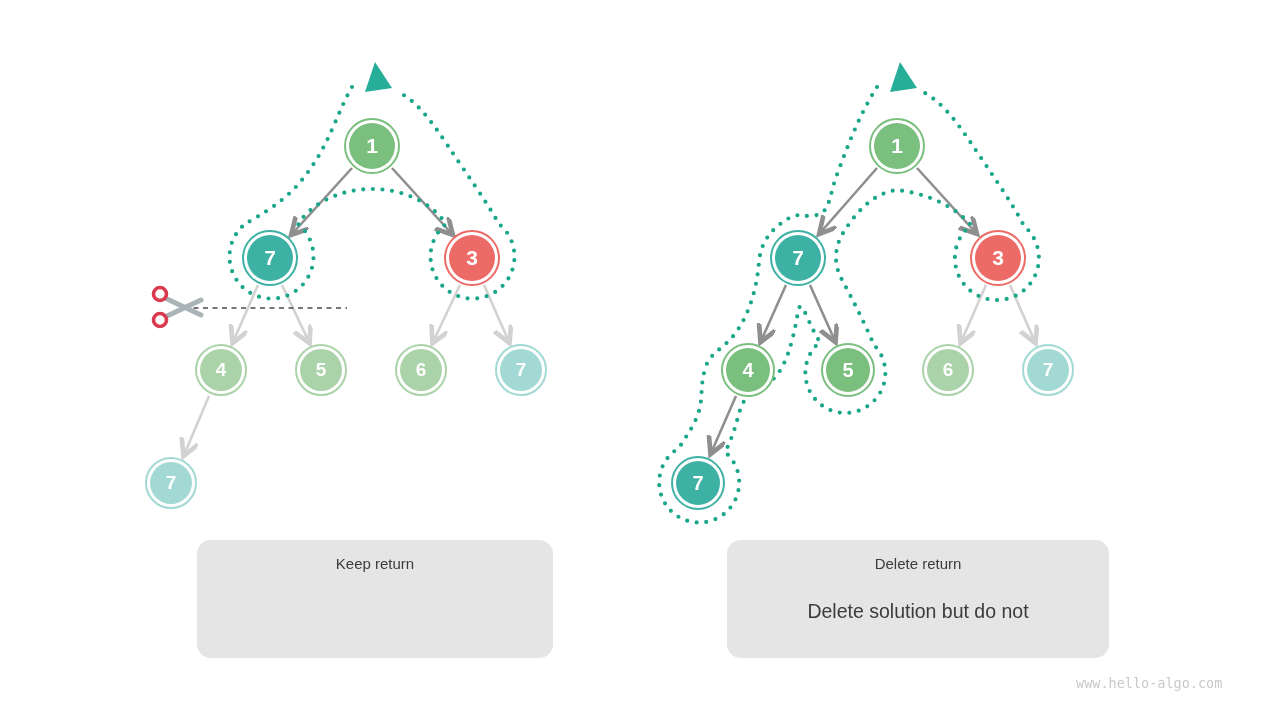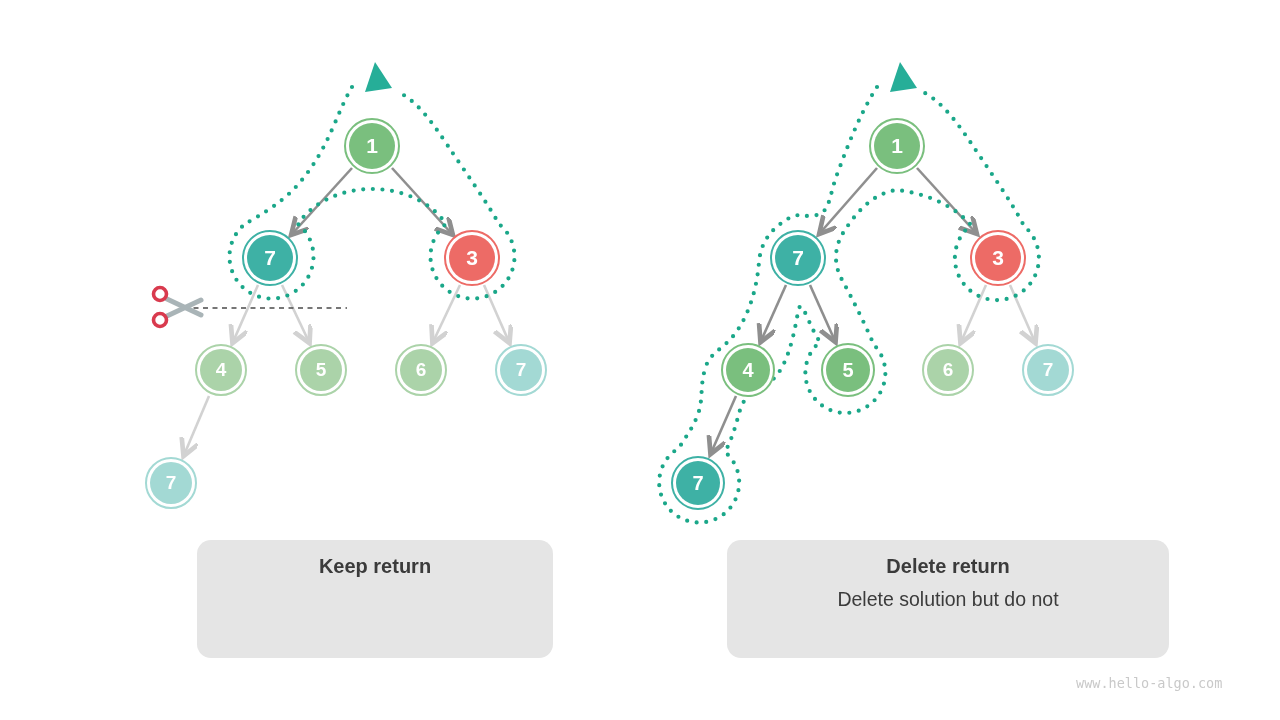--- a/index.html
+++ b/index.html
@@ -39,24 +39,24 @@
   .Ln7b{left:495px;top:344px;} .Ln7c{left:145px;top:457px;}
   .Rn1{left:869px;top:118px;} .Rn7{left:770px;top:230px;} .Rn3{left:970px;top:230px;}
   .Rn4{left:721px;top:343px;} .Rn5{left:821px;top:343px;} .Rn6{left:922px;top:344px;}
   .Rn7b{left:1022px;top:344px;} .Rn7c{left:671px;top:456px;}
 
   .annotation{position:absolute;left:26px;top:218px;color:var(--annotation-red);
               font-size:23px;line-height:29.5px;}
   .caption{position:absolute;top:540px;height:118px;background:var(--caption-bg);
            border-radius:14px;color:var(--caption-text);text-align:center;
            box-sizing:border-box;padding-top:15px;}
-  .caption .title{font-size:20px;font-weight:700;display:block;margin-bottom:7px;}
+  .caption .title{font-size:15px;font-weight:400;display:block;margin-bottom:25px;}
   .caption .line{font-size:19.5px;line-height:29px;display:block;}
   .caption-left{left:197px;width:356px;}
-  .caption-right{left:727px;width:442px;}
+  .caption-right{left:727px;width:382px;}
   .watermark{position:absolute;left:1076px;top:675px;width:166px;text-align:left;
              font-family:"DejaVu Sans Mono", monospace;font-size:13.5px;color:var(--watermark);}
 </style>
 </head>
 <body>
 
 <div id="stage">
 
   <svg id="lines" width="1280" height="720" viewBox="0 0 1280 720">
     <defs>

